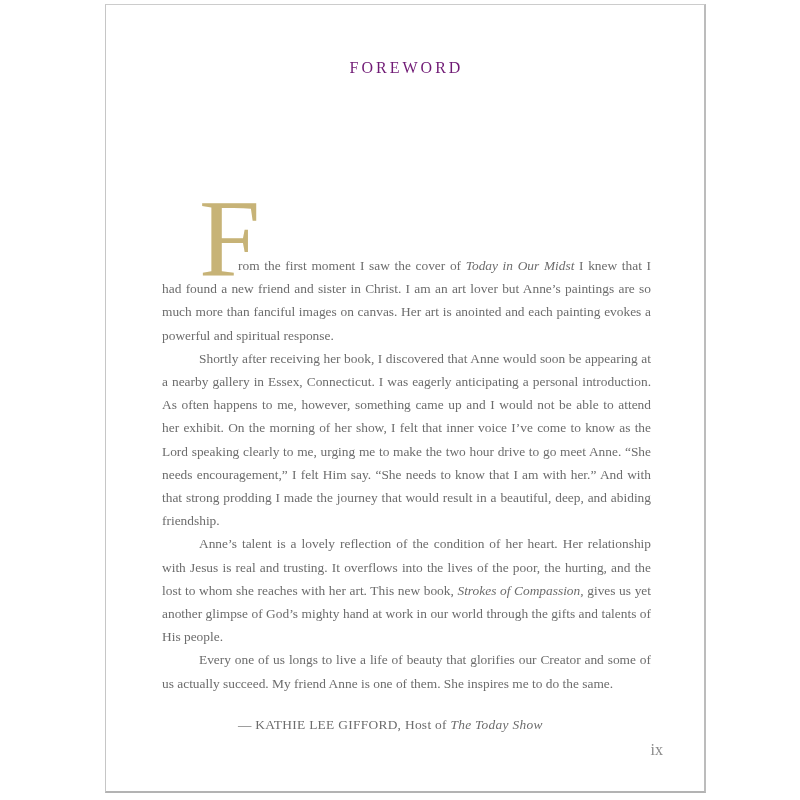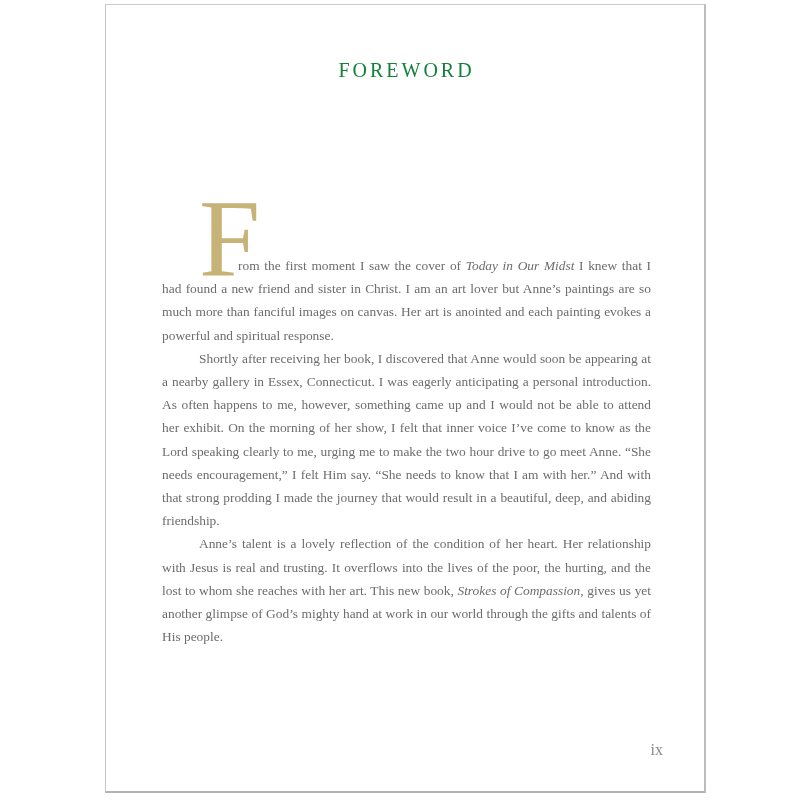--- a/index.html
+++ b/index.html
@@ -31,24 +31,24 @@
     border-bottom: 2px solid #b3b3b3;
   }
   .page-title {
     position: absolute;
     top: 54px;
     left: 0;
     right: 0;
     margin: 0;
     text-align: center;
     font-weight: 400;
-    font-size: 20px;
+    font-size: 16px;
     letter-spacing: 3px;
     text-indent: 3px;
-    color: #15803d;
+    color: #701a75;
   }
   .page-body {
     position: absolute;
     left: 56px;
     top: 249px;
     width: 489px;
     font-size: 13.4px;
     line-height: 23.2px;
     color: #6c6c6c;
     text-align: justify;
@@ -91,19 +91,21 @@
 
     <div class="page-body">
       <span class="drop-cap">F</span>
 
       <p class="para-first"><span>rom the first moment I saw the cover of </span><em>Today in Our Midst</em><span> I knew that I had found a new friend and sister in Christ. I am an art lover but Anne’s paintings are so much more than fanciful images on canvas. Her art is anointed and each painting evokes a powerful and spiritual response.</span></p>
 
       <p class="para-indent"><span>Shortly after receiving her book, I discovered that Anne would soon be appearing at a nearby gallery in Essex, Connecticut. I was eagerly anticipating a personal introduction. As often happens to me, however, something came up and I would not be able to attend her exhibit. On the morning of her show, I felt that inner voice I’ve come to know as the Lord speaking clearly to me, urging me to make the two hour drive to go meet Anne. “She needs encouragement,” I felt Him say. “She needs to know that I am with her.” And with that strong prodding I made the journey that would result in a beautiful, deep, and abiding friendship.</span></p>
 
       <p class="para-indent"><span>Anne’s talent is a lovely reflection of the condition of her heart. Her relationship with Jesus is real and trusting. It overflows into the lives of the poor, the hurting, and the lost to whom she reaches with her art. This new book, </span><em>Strokes of Compassion</em><span>, gives us yet another glimpse of God’s mighty hand at work in our world through the gifts and talents of His people.</span></p>
 
+      <p class="para-indent"><span>Every one of us longs to live a life of beauty that glorifies our Creator and some of us actually succeed. My friend Anne is one of them. She inspires me to do the same.</span></p>
 
+      <p class="attribution"><span>— KATHIE LEE GIFFORD, Host of </span><em>The Today Show</em></p>
     </div>
 
     <div class="folio">ix</div>
 
   </div>
 </div>
 
 </body></html>

